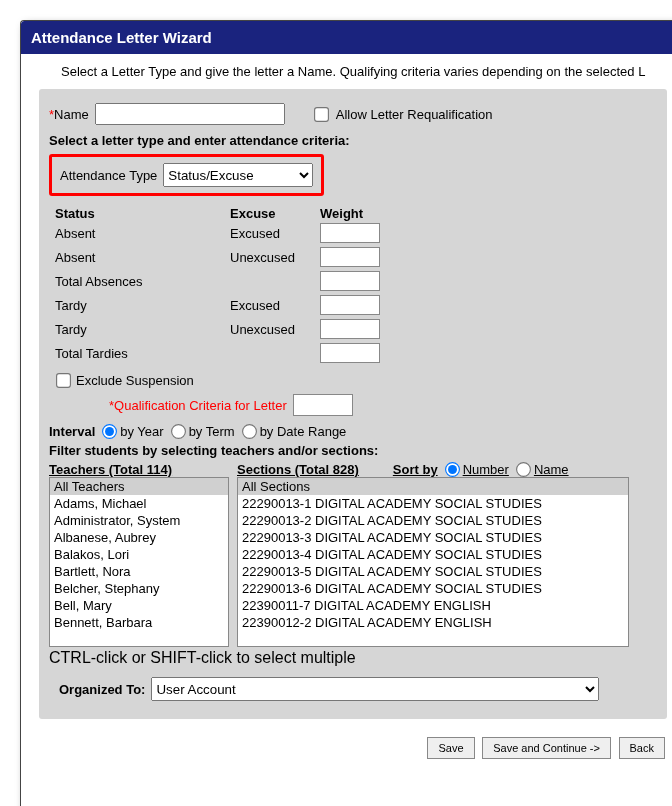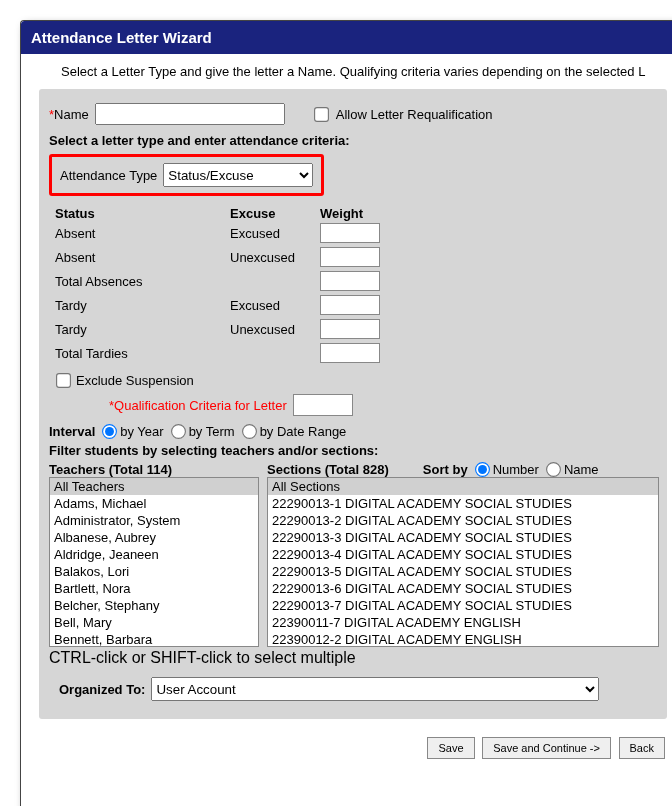--- a/index.html
+++ b/index.html
@@ -43,31 +43,31 @@
   }
   .criteria-table { margin: 10px 0 0 6px; }
   .criteria-table .hdr { display:flex; font-weight:bold; }
   .criteria-table .drow { display:flex; align-items:center; height:24px; }
   .col-status { width: 175px; }
   .col-excuse { width: 90px; }
   .col-weight { width: 80px; }
   .sub { margin-top:8px; display:flex; align-items:center;}
   .qual-row { display:flex; align-items:center; margin: 6px 0 8px 60px;}
   .listbox {
-    width: 210px; height: 170px; overflow-y: scroll;
+    width: 180px; height: 170px; overflow-y: scroll;
     background: #fff; border: 1px solid #888;
     font-size: 13px;
     scrollbar-width: auto;
   }
   .listbox .item { padding: 1px 4px; white-space: nowrap; overflow:hidden; text-overflow:ellipsis;}
   .listbox .item.selected { background: #d0d0d0; }
   .listbox.wide { width: 392px; }
   .lists { display:flex; gap:8px; margin-top:4px;}
   .list-col { display:flex; flex-direction:column;}
-  .list-header-row { display:flex; align-items:center;}
+  .list-header-row { display:flex; align-items:center;text-decoration:underline;}
   .hint { font-size: 16px; margin-top:2px;}
   .buttons { text-align: right; padding: 8px 20px; }
   .buttons button {
     font-size: 11px; padding: 4px 10px; margin-left:4px;
     background:#efefef; border:1px solid #888; cursor:pointer;
   }
   input[type=radio],input[type=checkbox]{transform:scale(1.15); margin:0 4px 0 8px;}
 </style>
 </head>
 <body>
@@ -159,21 +159,20 @@
     <div class="lists">
       <div class="list-col">
         <div class="list-header-row">
           <span class="bold">Teachers (Total 114)</span>
         </div>
         <div class="listbox" id="teachers-list">
             <div class="item selected">All Teachers</div>
             <div class="item">Adams, Michael</div>
             <div class="item">Administrator, System</div>
             <div class="item">Albanese, Aubrey</div>
-            <div class="item">Aldridge, Jeaneen</div>
             <div class="item">Balakos, Lori</div>
             <div class="item">Bartlett, Nora</div>
             <div class="item">Belcher, Stephany</div>
             <div class="item">Bell, Mary</div>
             <div class="item">Bennett, Barbara</div>
           </div>
       </div>
       <div class="list-col">
         <div class="list-header-row">
           <span class="bold">Sections (Total 828)</span>
@@ -184,21 +183,20 @@
           <span>Name</span>
         </div>
         <div class="listbox wide" id="sections-list">
             <div class="item selected">All Sections</div>
             <div class="item">22290013-1 DIGITAL ACADEMY SOCIAL STUDIES</div>
             <div class="item">22290013-2 DIGITAL ACADEMY SOCIAL STUDIES</div>
             <div class="item">22290013-3 DIGITAL ACADEMY SOCIAL STUDIES</div>
             <div class="item">22290013-4 DIGITAL ACADEMY SOCIAL STUDIES</div>
             <div class="item">22290013-5 DIGITAL ACADEMY SOCIAL STUDIES</div>
             <div class="item">22290013-6 DIGITAL ACADEMY SOCIAL STUDIES</div>
-            <div class="item">22290013-7 DIGITAL ACADEMY SOCIAL STUDIES</div>
             <div class="item">22390011-7 DIGITAL ACADEMY ENGLISH</div>
             <div class="item">22390012-2 DIGITAL ACADEMY ENGLISH</div>
           </div>
       </div>
     </div>
 
     <div class="hint">CTRL-click or SHIFT-click to select multiple</div>
 
     <div class="row" style="margin-top:10px">
       <span class="bold" style="margin-left:10px">Organized To:</span>

